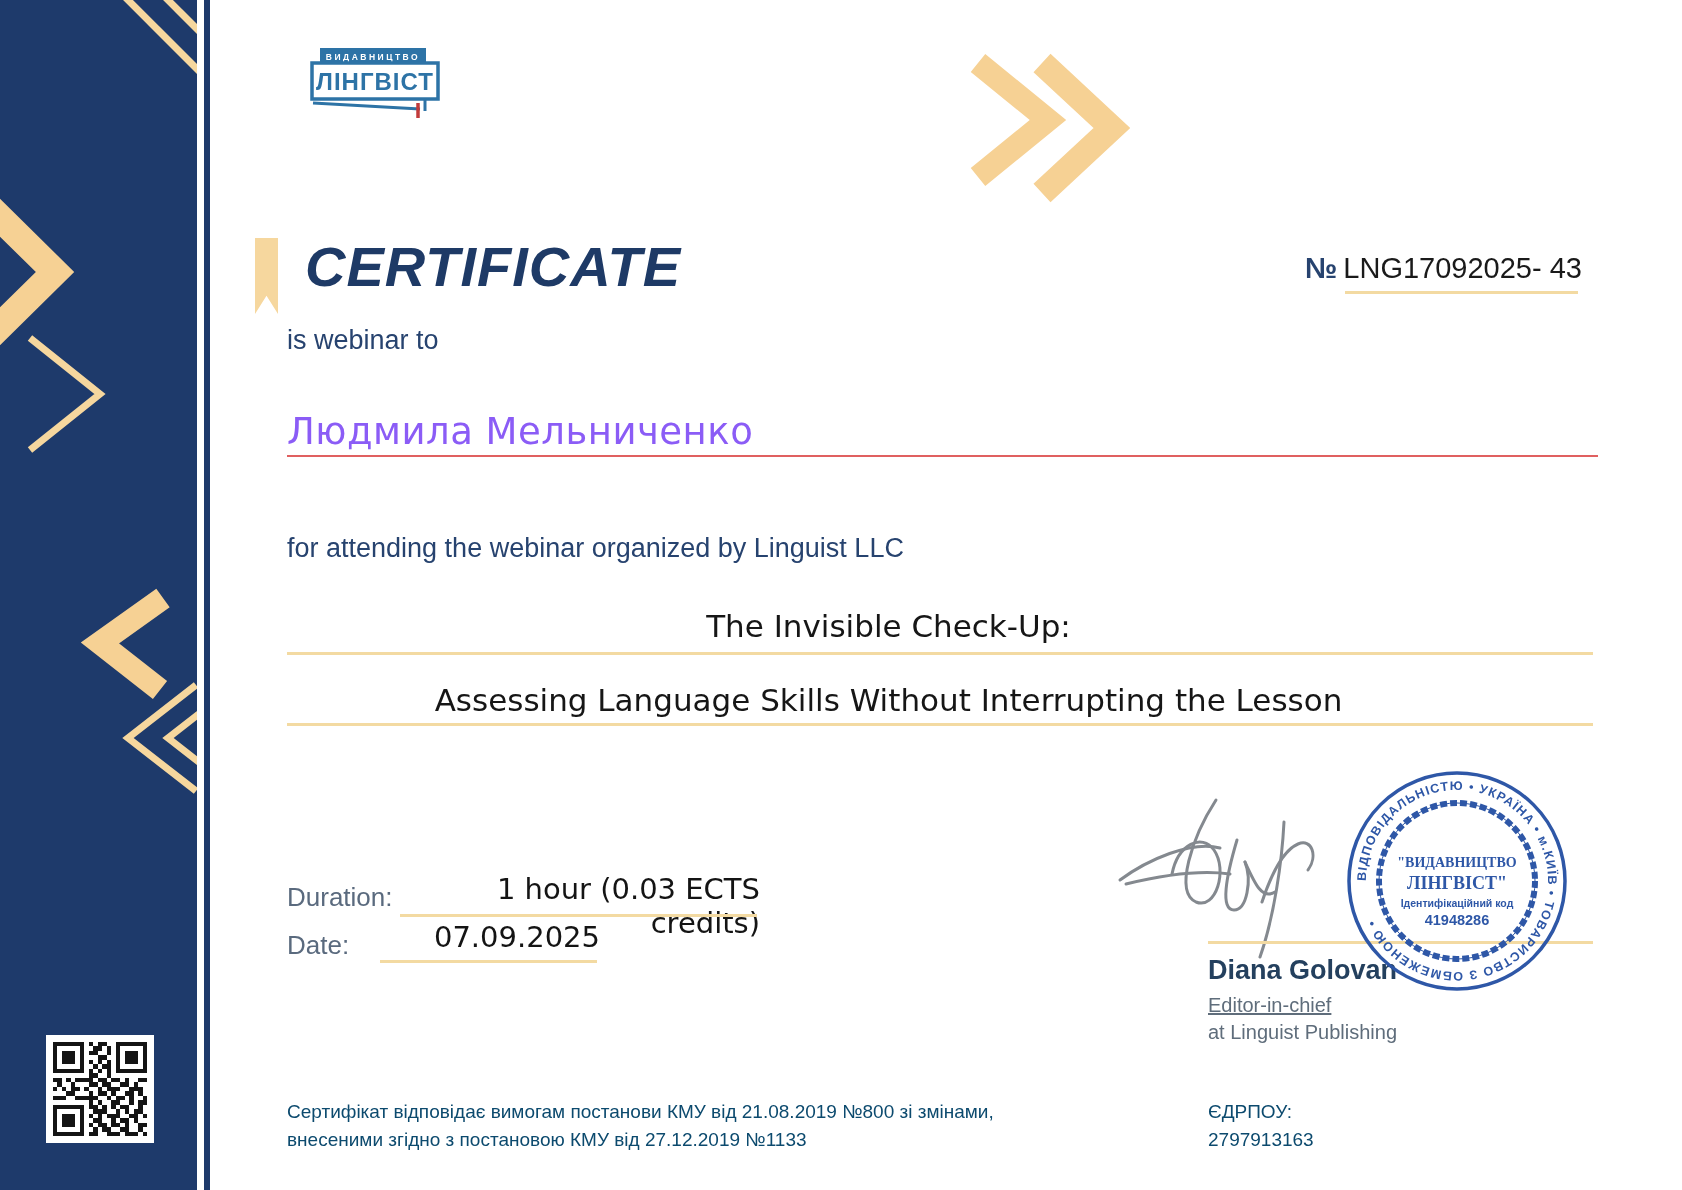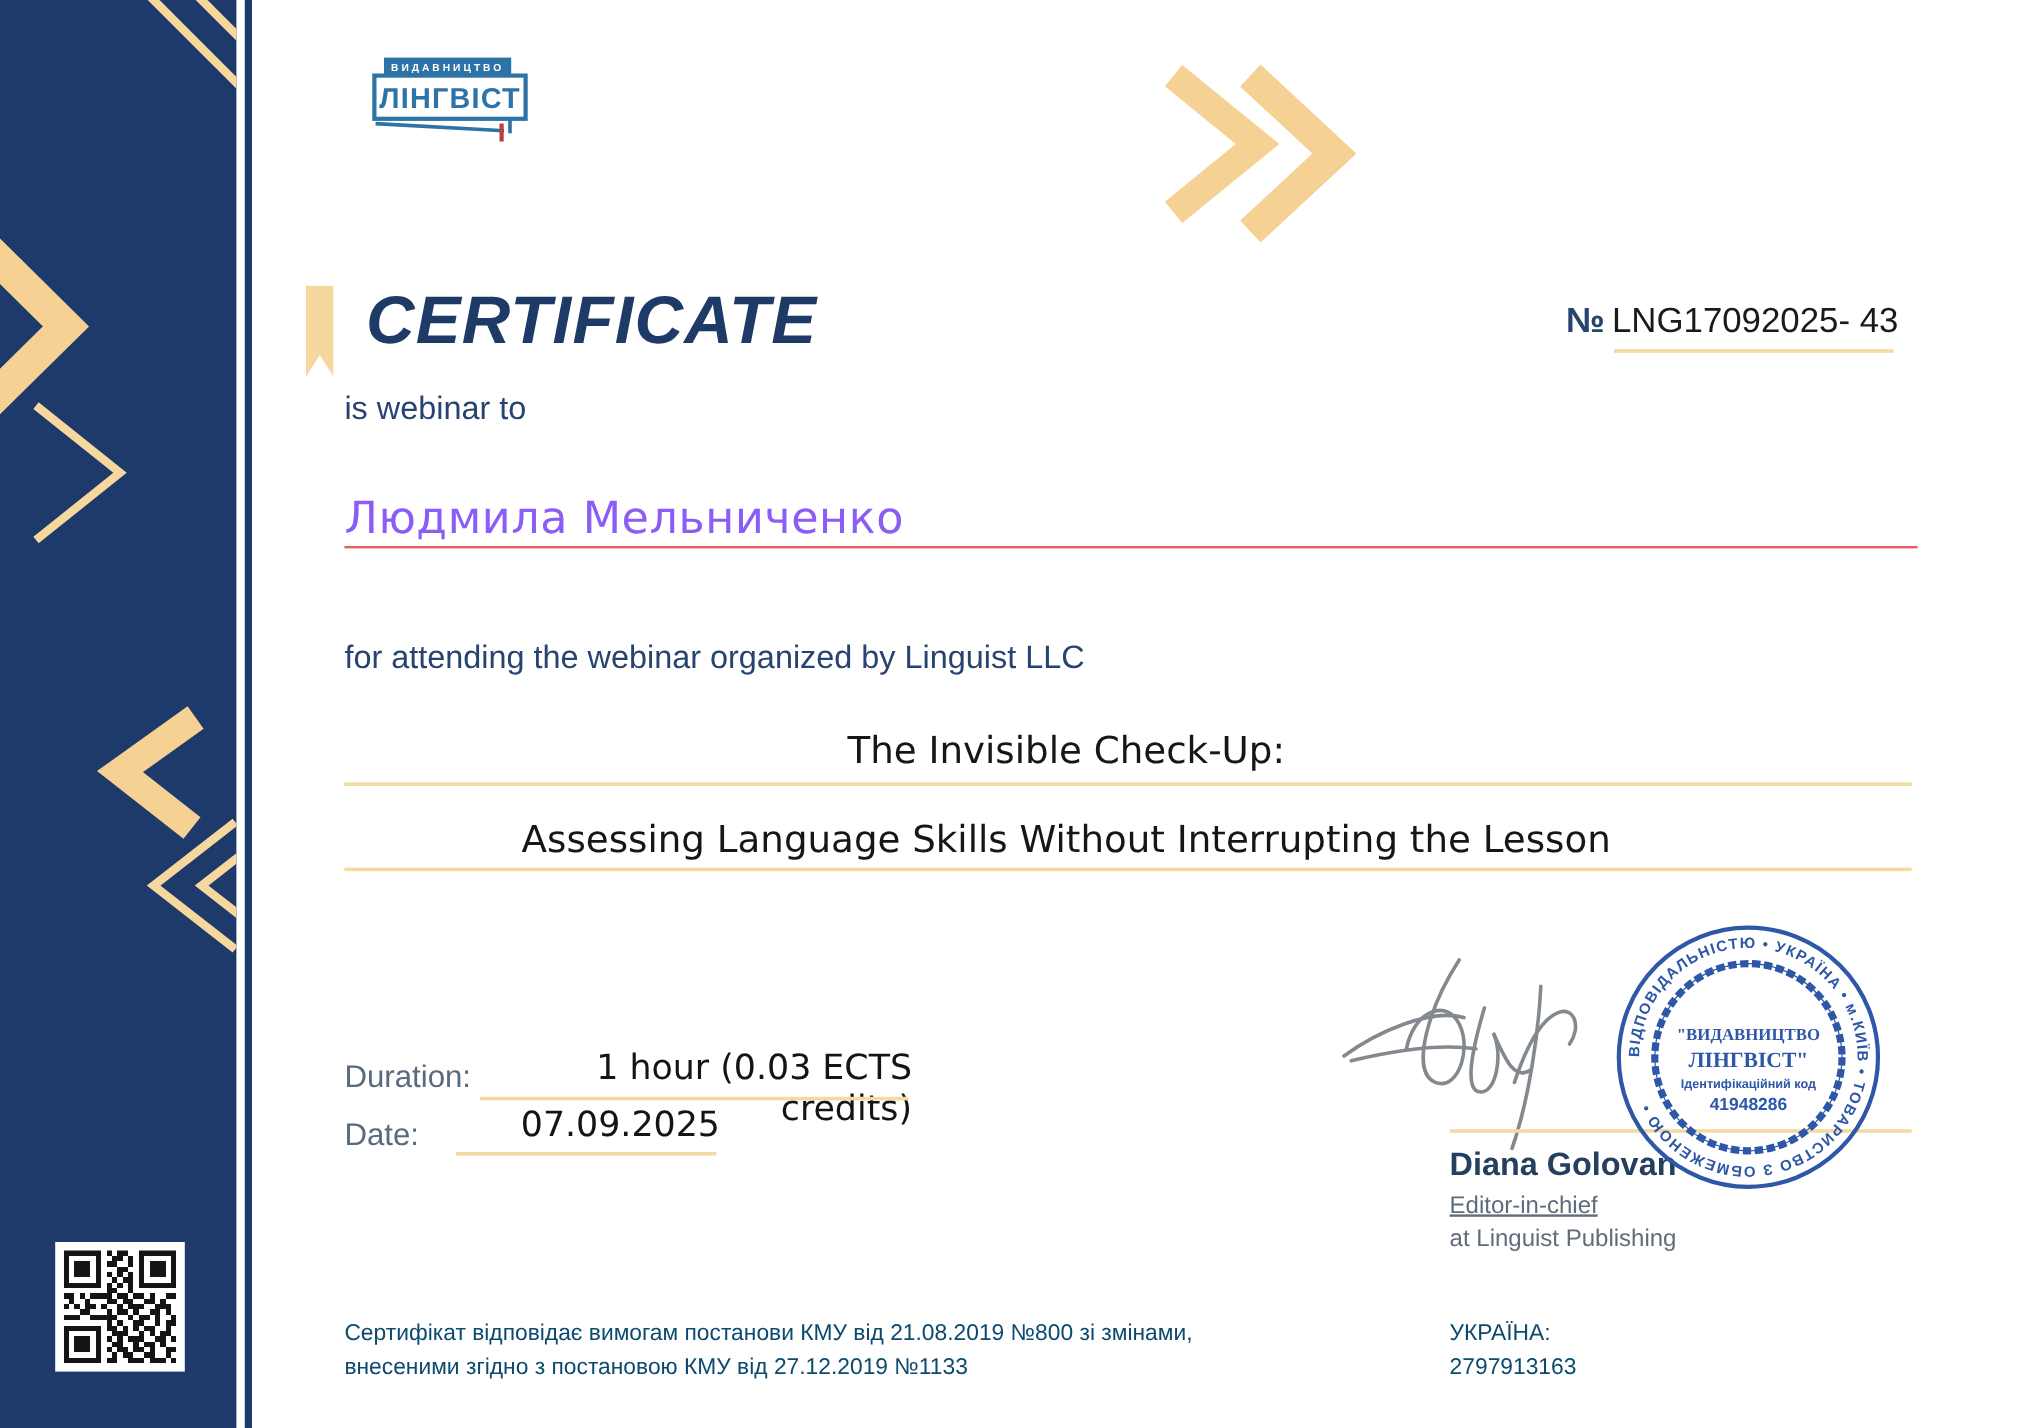--- a/index.html
+++ b/index.html
@@ -397,14 +397,14 @@
     <textPath href="#ringPath" startOffset="0">ВІДПОВІДАЛЬНІСТЮ • УКРАЇНА • м.КИЇВ • ТОВАРИСТВО З ОБМЕЖЕНОЮ •</textPath>
   </text>
   <text x="115" y="101" text-anchor="middle" font-size="14" font-weight="bold" fill="#2e57a7" font-family="Liberation Serif,serif">"ВИДАВНИЦТВО</text>
   <text x="115" y="123" text-anchor="middle" font-size="18" font-weight="bold" fill="#2e57a7" font-family="Liberation Serif,serif">ЛІНГВІСТ"</text>
   <text x="115" y="141" text-anchor="middle" font-size="10.5" font-weight="bold" fill="#2e57a7" font-family="Liberation Sans,sans-serif">Ідентифікаційний код</text>
   <text x="115" y="159" text-anchor="middle" font-size="14.5" font-weight="bold" fill="#2e57a7" font-family="Liberation Sans,sans-serif">41948286</text>
 </svg>
 
 <div class="abs foot foot-l1">Сертифікат відповідає вимогам постанови КМУ від 21.08.2019 №800 зі змінами,</div>
 <div class="abs foot foot-l2">внесеними згідно з постановою КМУ від 27.12.2019 №1133</div>
-<div class="abs foot edrpou-label">УКРАЇНА:</div>
+<div class="abs foot edrpou-label">ЄДРПОУ:</div>
 <div class="abs foot edrpou-value">2797913163</div>
 
 </body></html>

